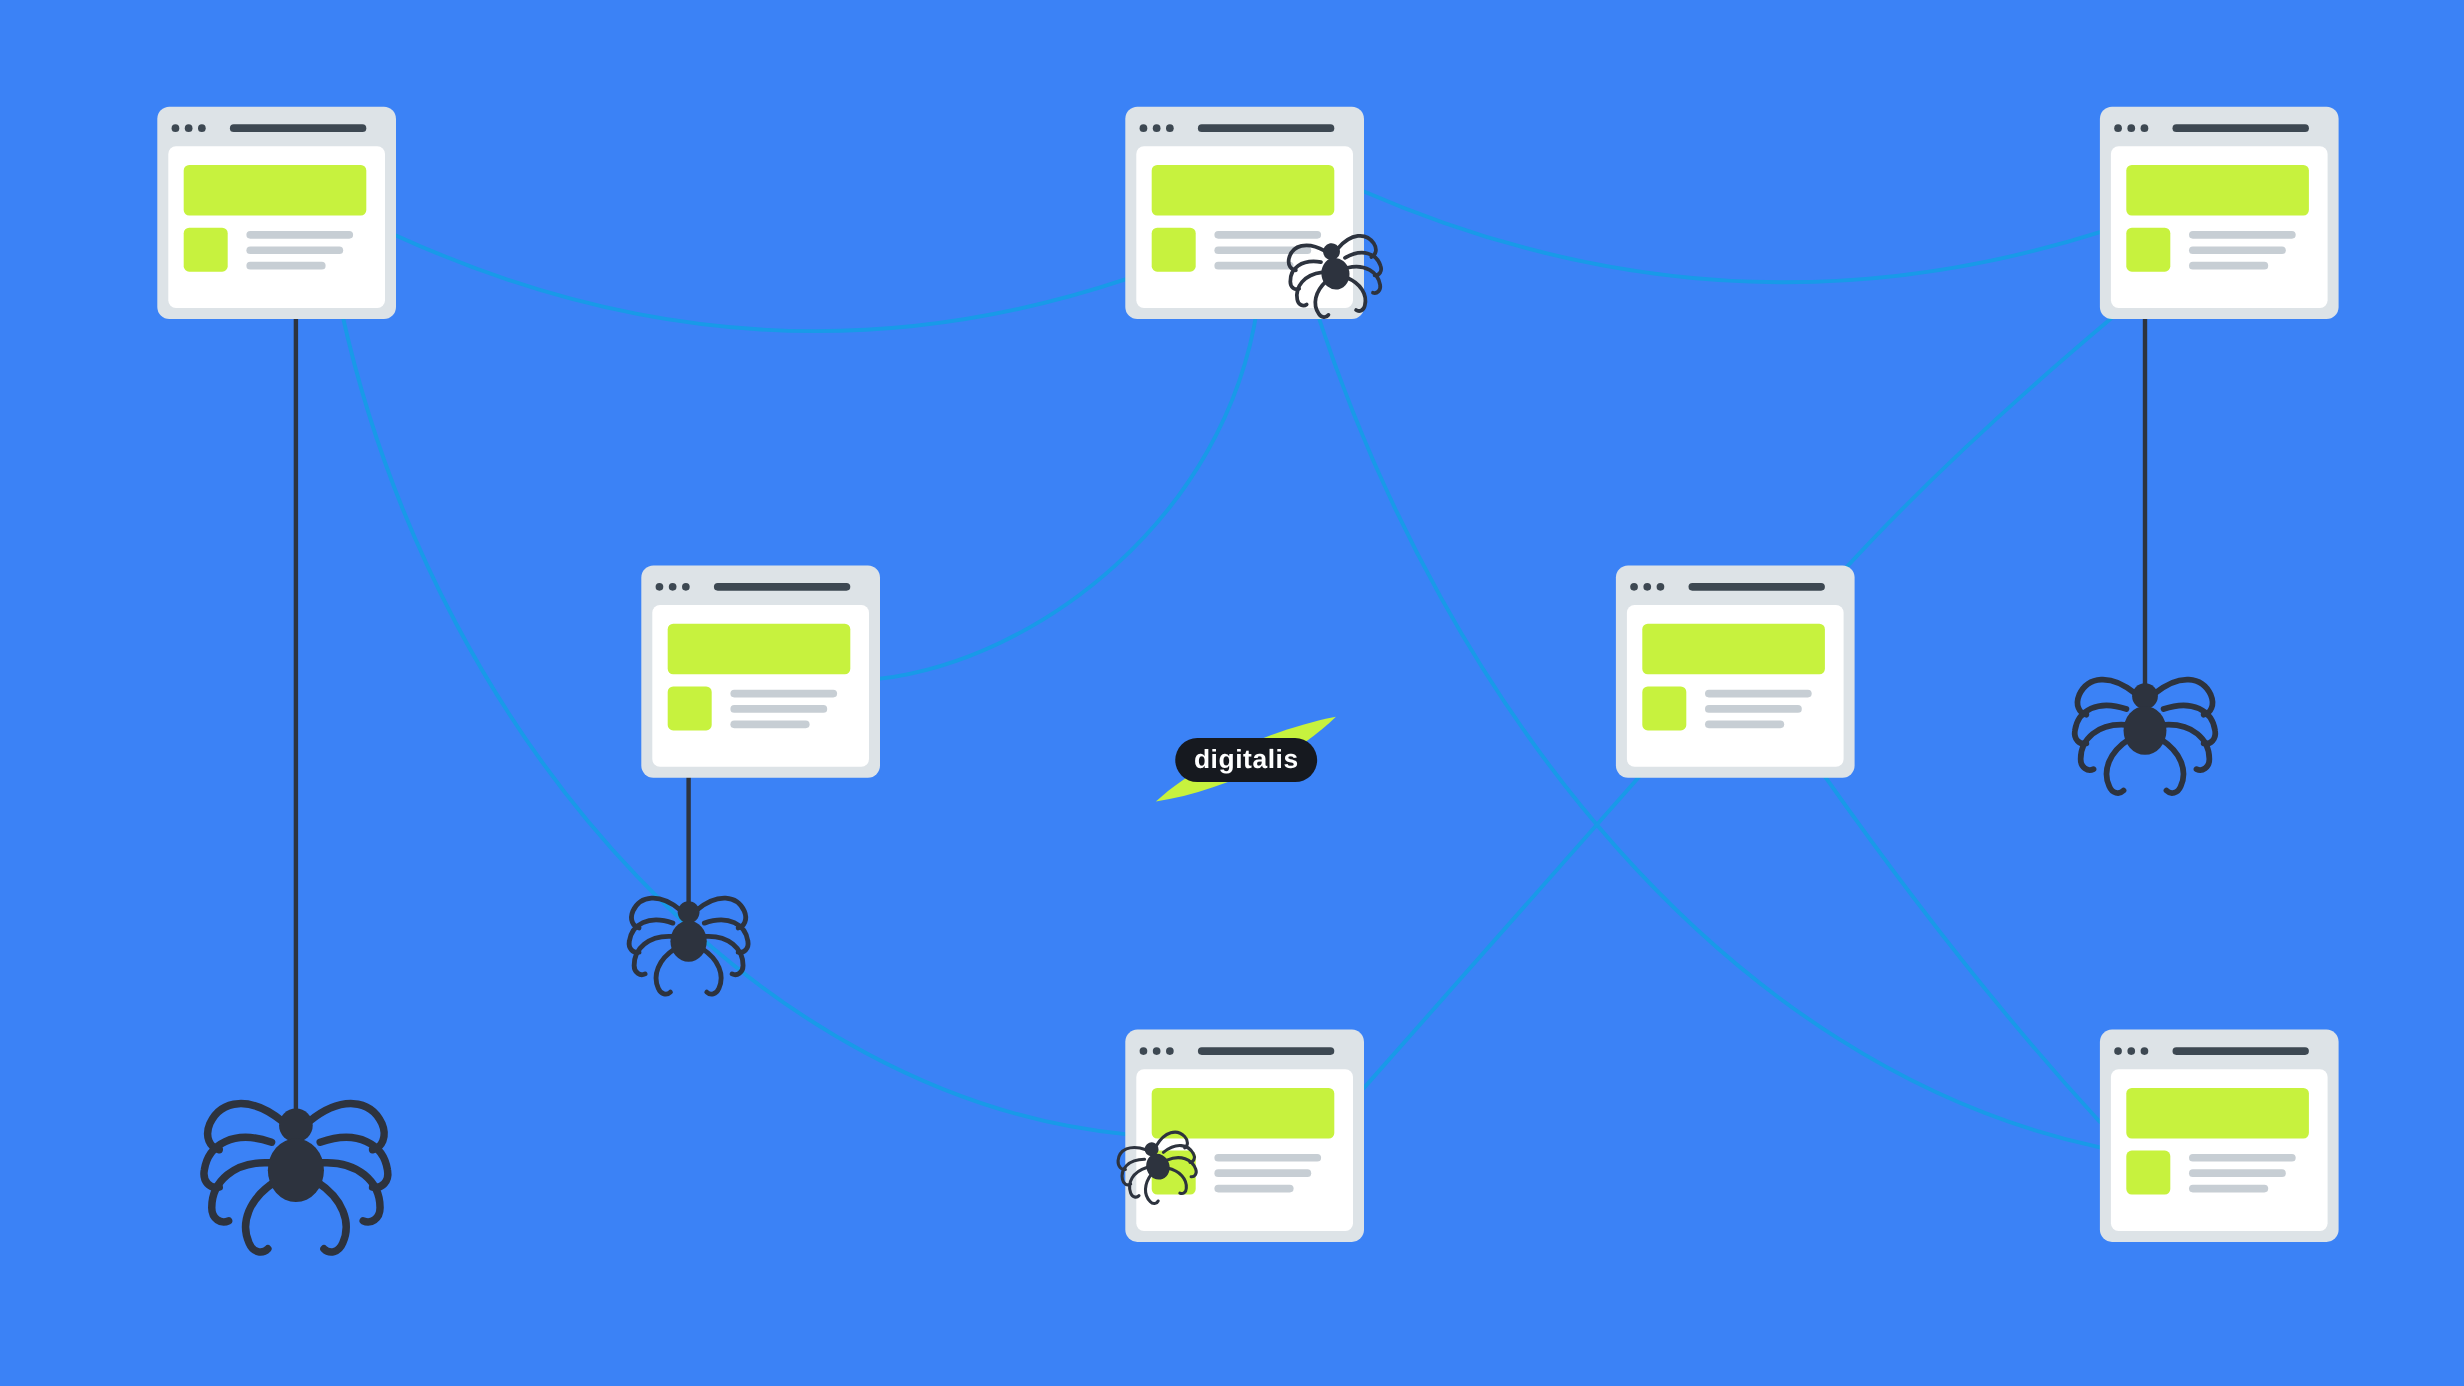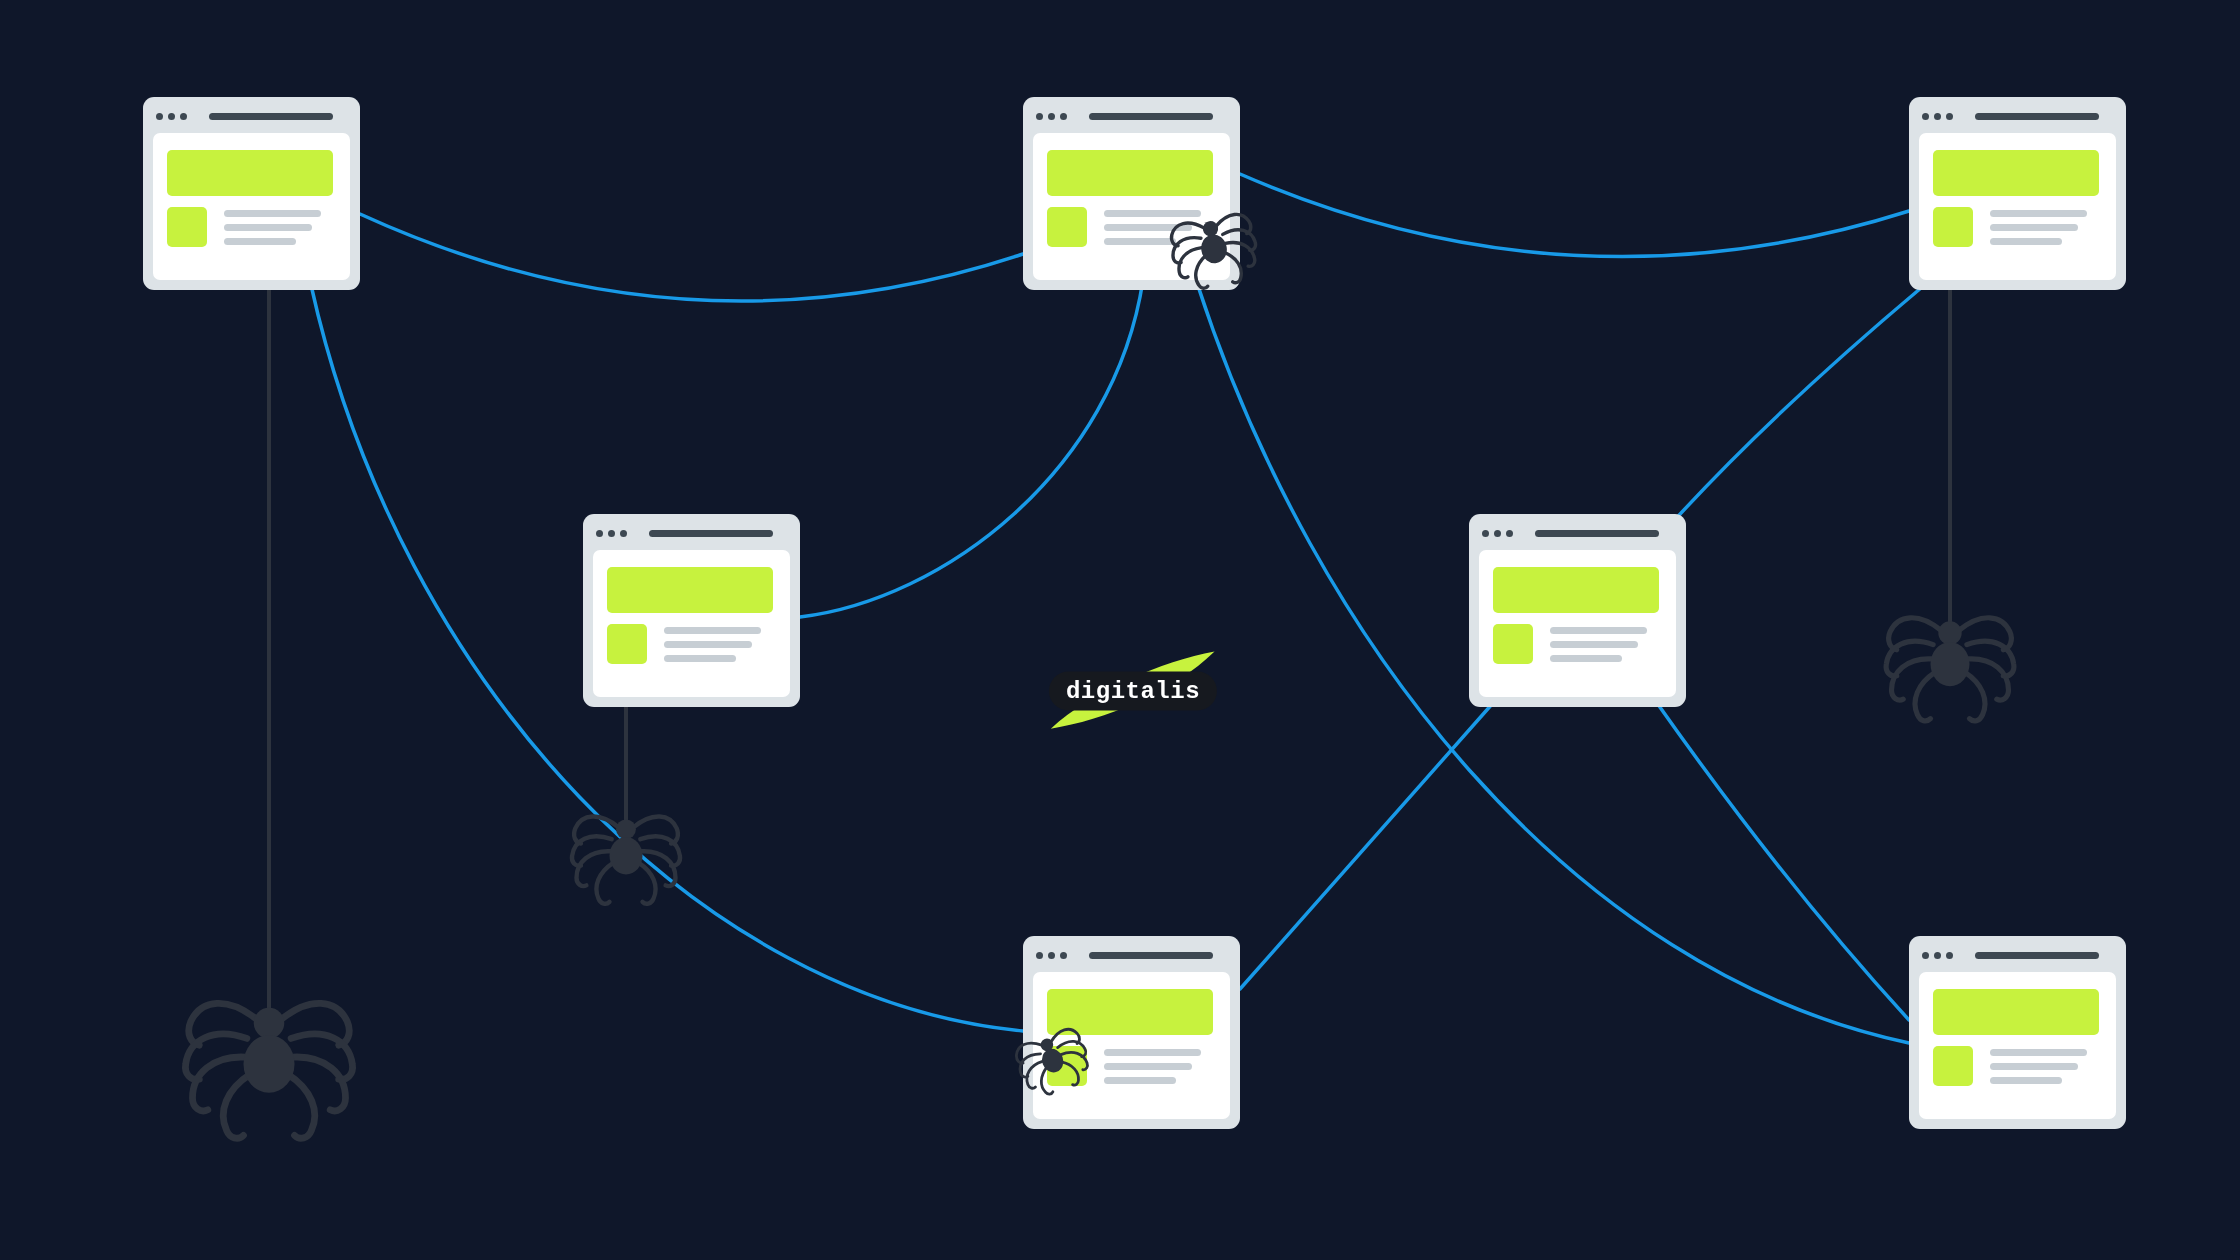--- a/index.html
+++ b/index.html
@@ -1,21 +1,21 @@
 <!DOCTYPE html>
 <html><head>
 <meta charset="utf-8">
 <style>
   html,body{margin:0;padding:0;background:#ffffff;}
   #canvas{
     position:relative;
     width:2240px;height:1260px;
-    background:#0f172a;
+    background:#3b82f6;
     overflow:hidden;
-    font-family:Liberation Mono, monospace;
+    font-family:Liberation Sans, sans-serif;
   }
   svg.layer{position:absolute;left:0;top:0;pointer-events:none;}
 
   
   .window{
     position:absolute;
     width:217px;height:193px;
     background:#dde3e7;
     border-radius:11px;
   }

